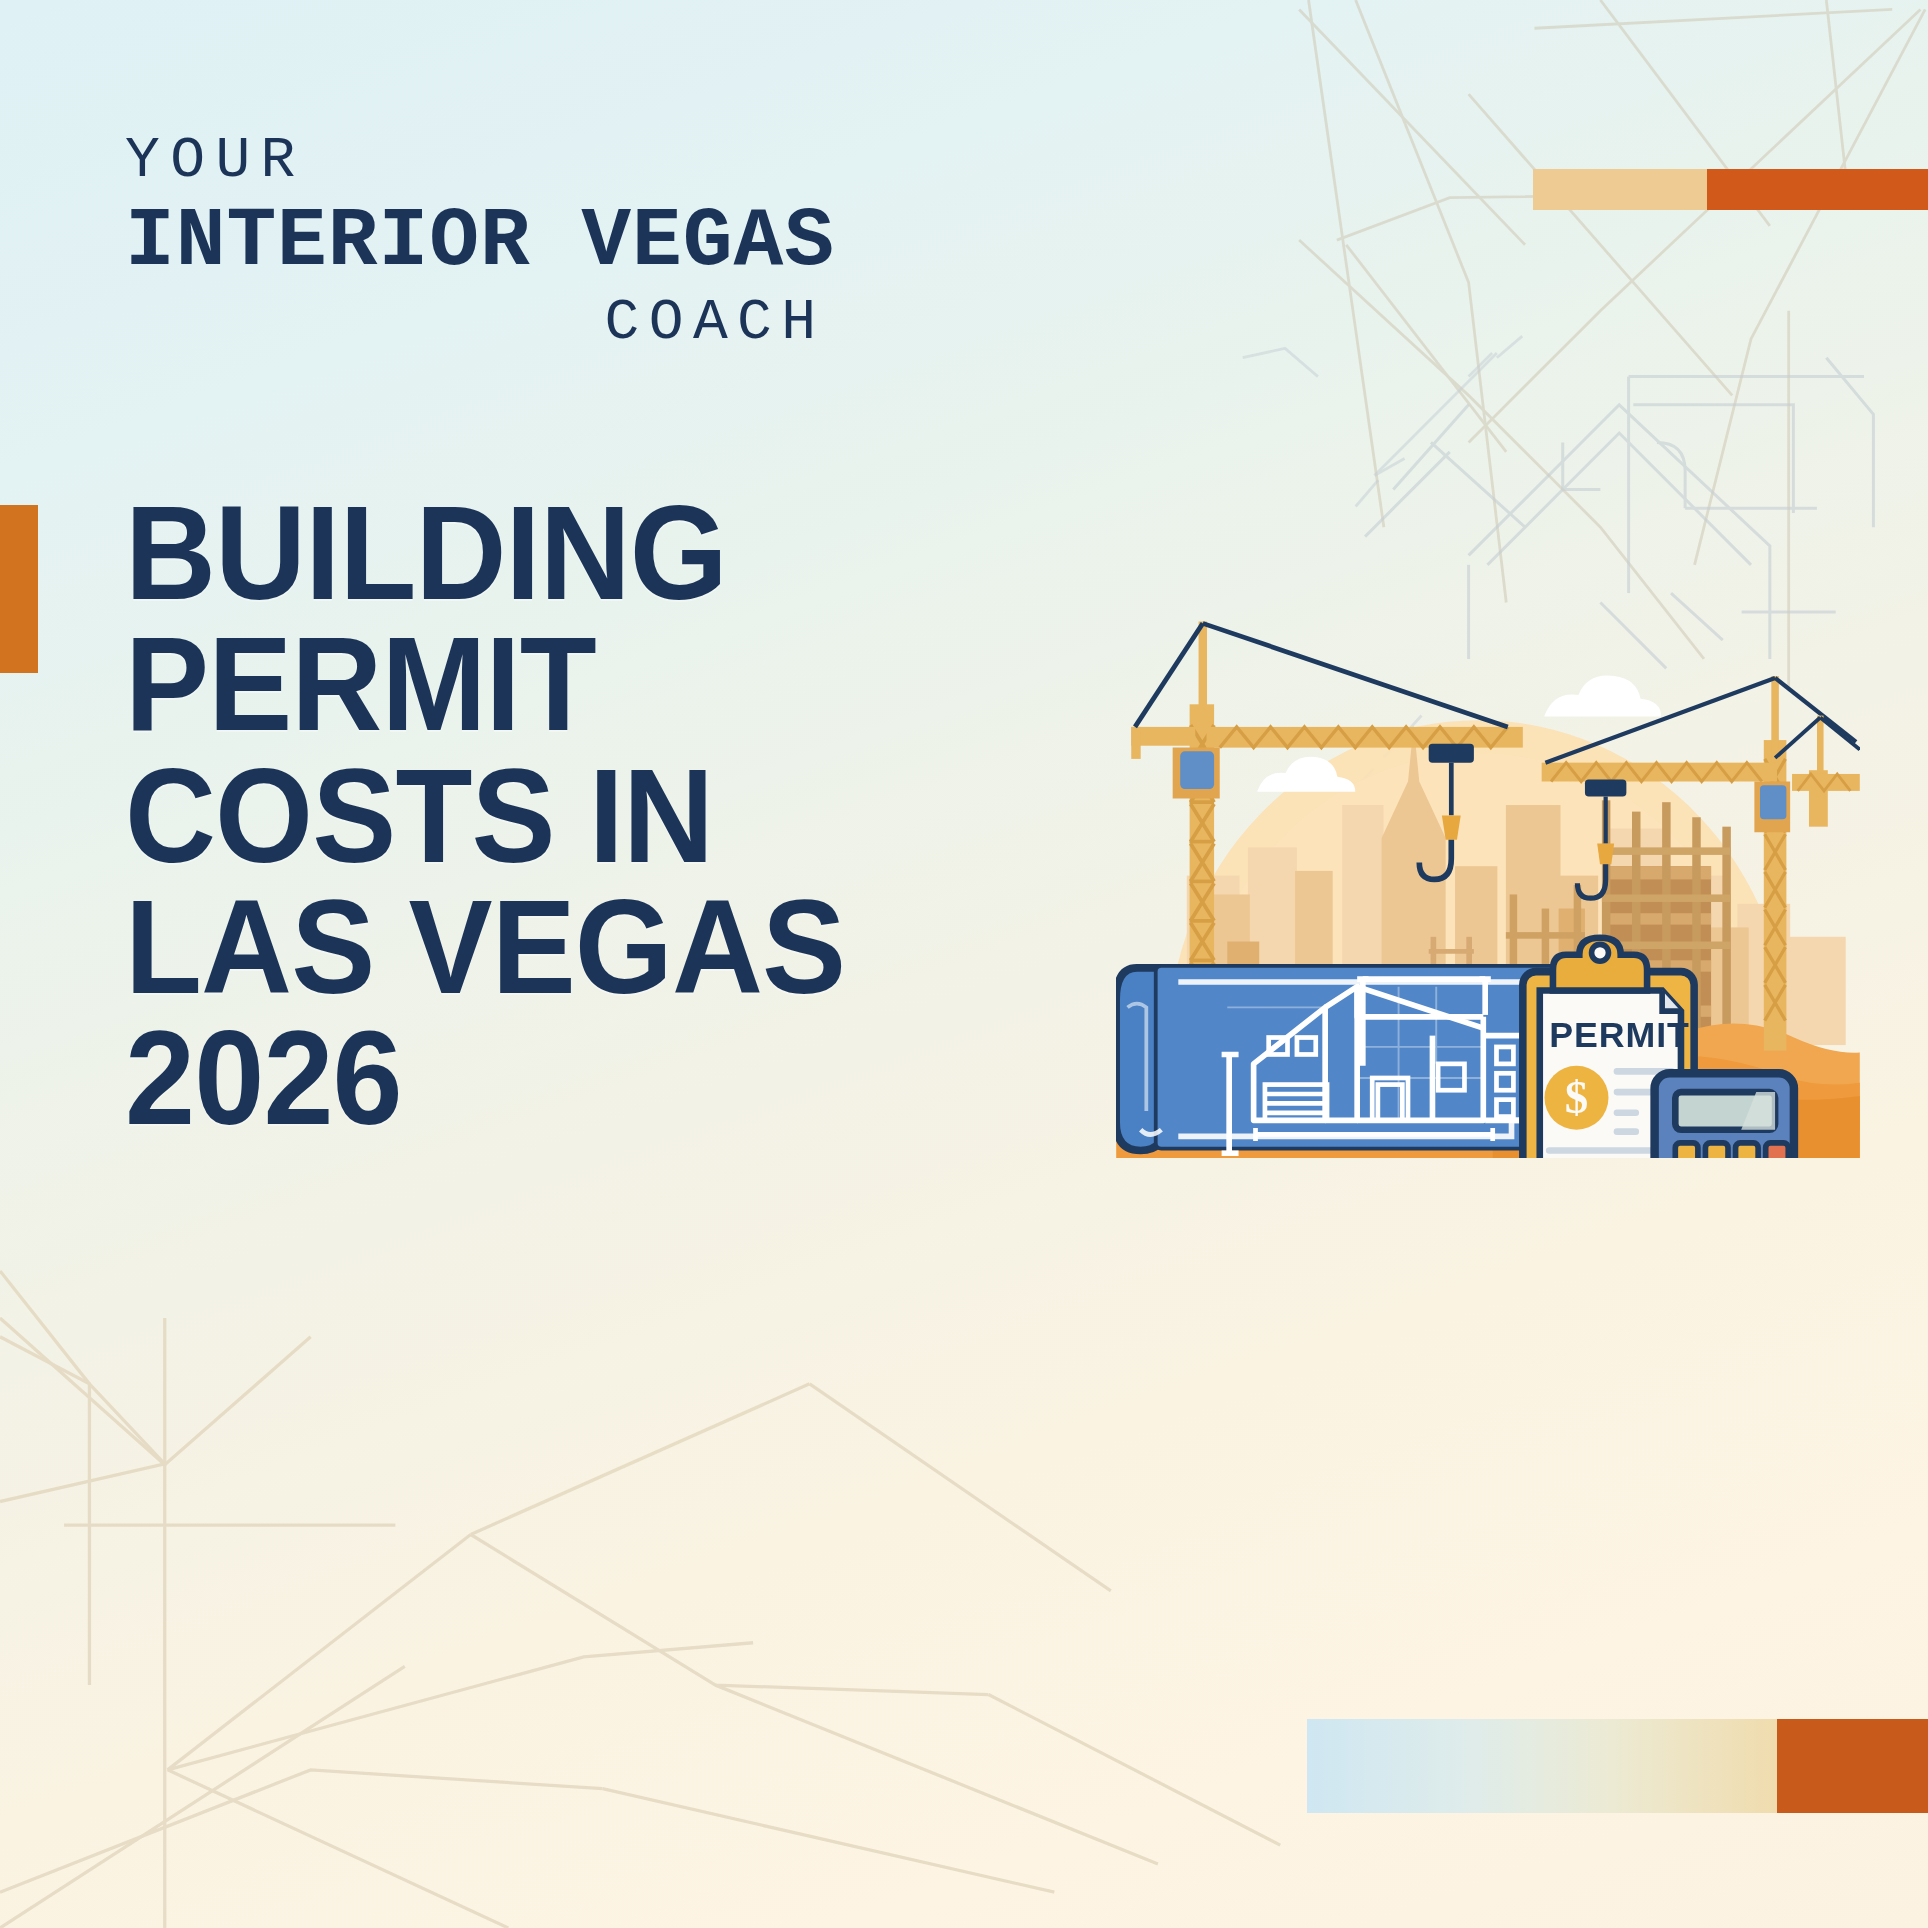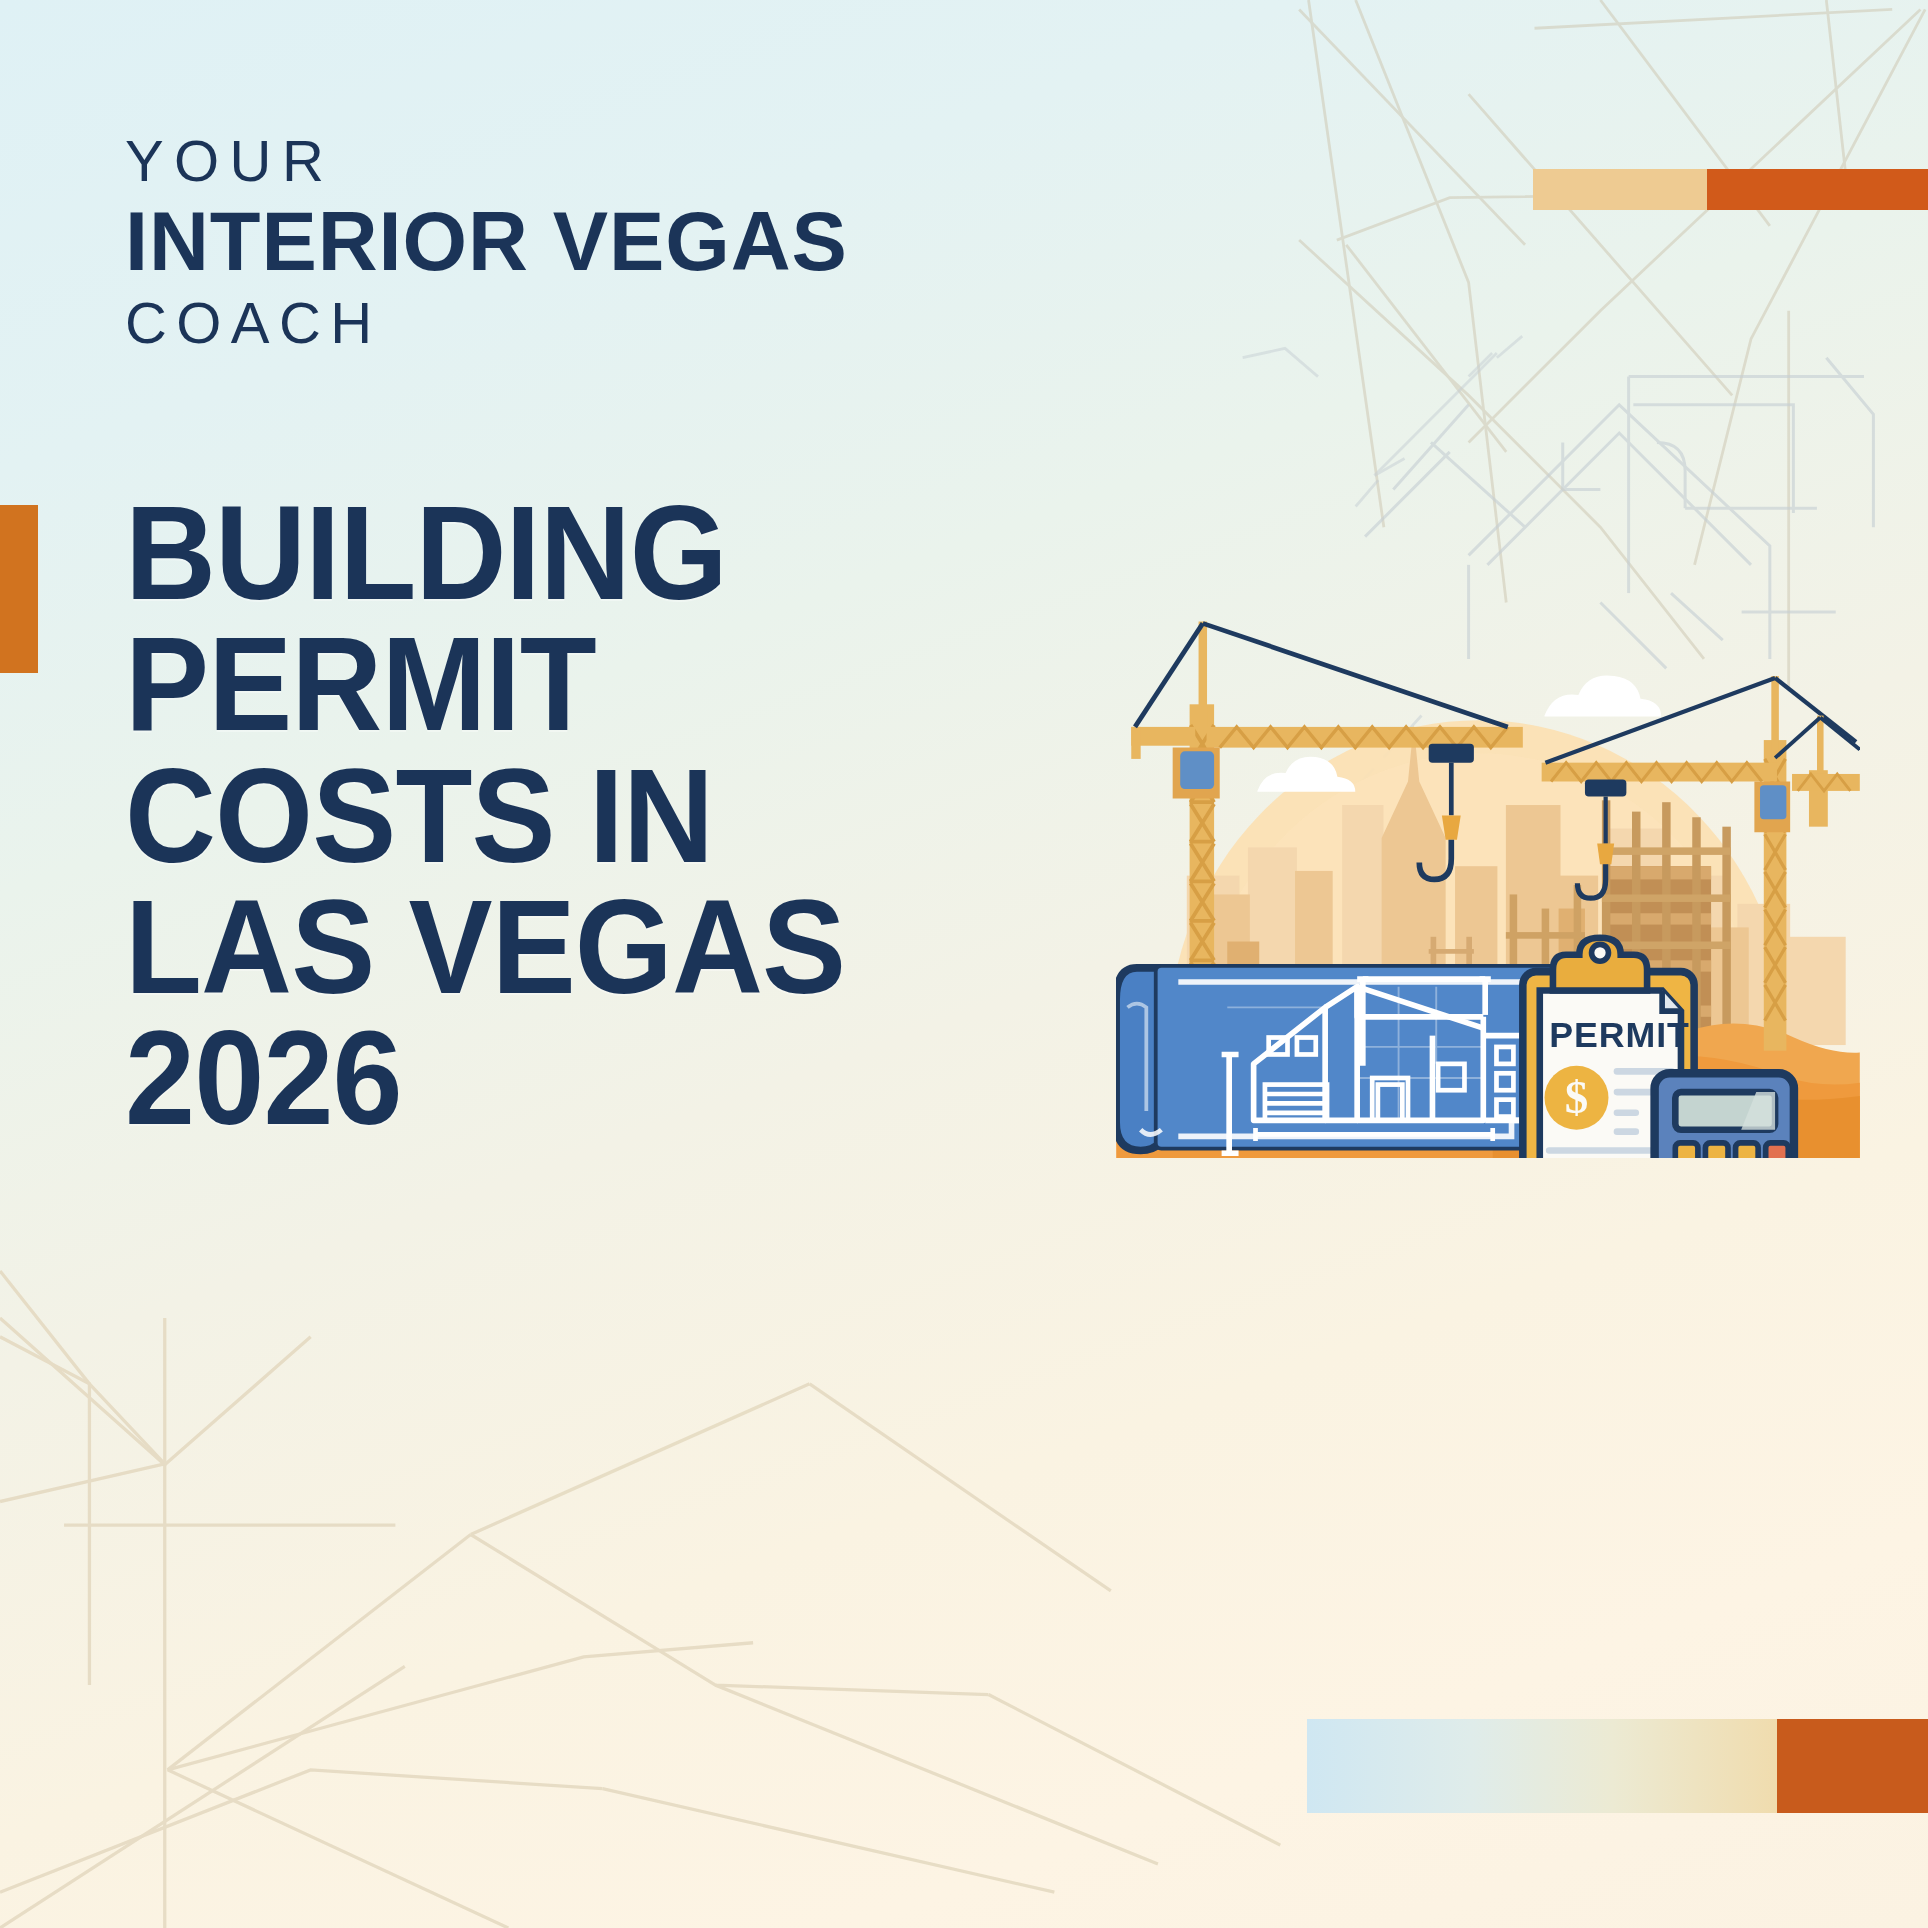--- a/index.html
+++ b/index.html
@@ -43,32 +43,32 @@
     position:absolute; bottom:115px; right:0; height:94px; width:621px;
     display:flex;
   }
   .bar-bottomright .seg-grad {
     flex:1;
     background:linear-gradient(90deg,#cfe7f2 0%,#dfecea 35%,#ecead3 65%,#f0dcae 100%);
   }
   .bar-bottomright .seg-orange { width:151px; background:#c85b1c; }
 
   
-  .brand { position:absolute; left:125px; top:132px; }
+  .brand { position:absolute; left:125px; top:132px;font-family:Liberation Mono, monospace; }
   .brand-your {
     font-size:58px; letter-spacing:10.4px; font-weight:400;
     color:#1b3458; line-height:1.0;
   }
   .brand-main {
     font-size:83px; font-weight:800; letter-spacing:0.9px;
     color:#1b3458; line-height:1.12; margin-top:5.6px;
   }
   .brand-coach {
     font-size:58px; letter-spacing:9.4px; font-weight:400;
-    color:#1b3458; line-height:1.0; text-align:left;
+    color:#1b3458; line-height:1.0; text-align:right;
     margin-top:5.6px; padding-right:9.4px;
   }
 
   
   .headline {
     position:absolute; left:125px; top:487px;
     width:791px;
   }
   .headline .hl-line {
     font-size:134px;

